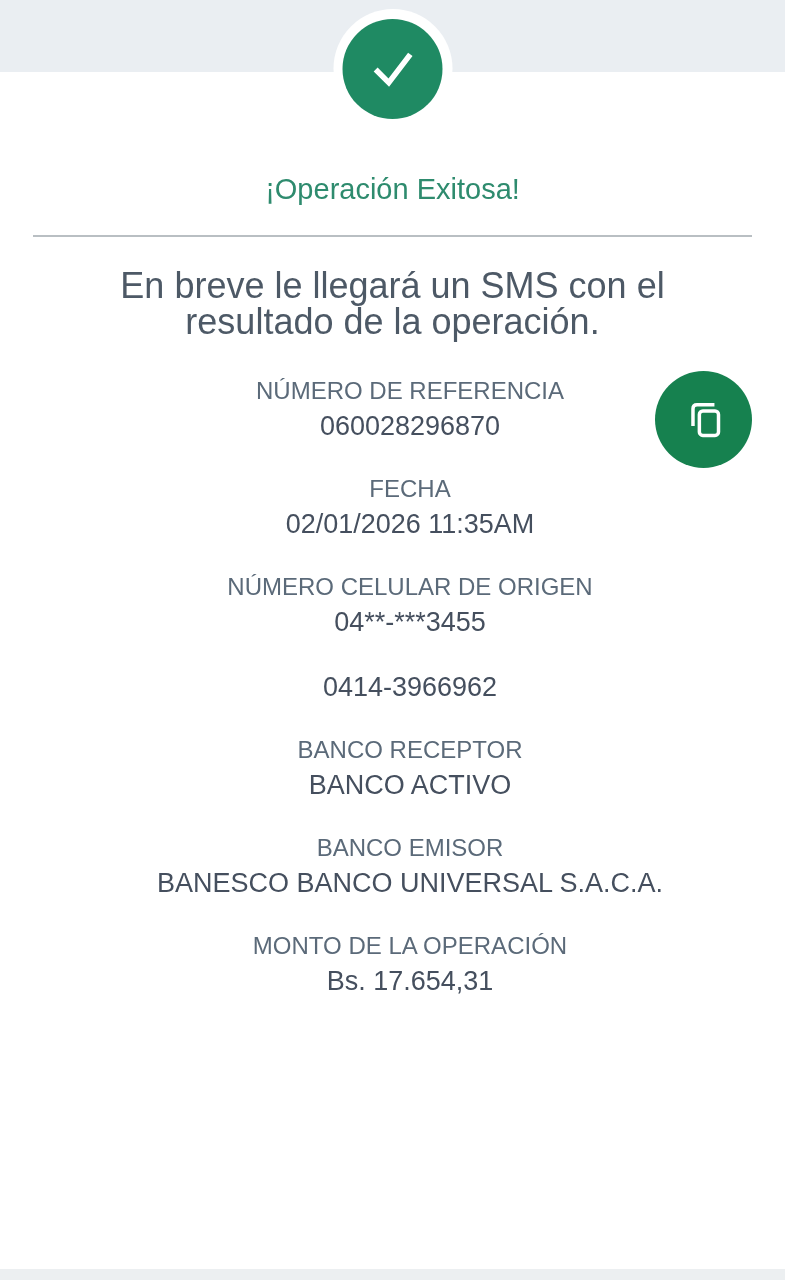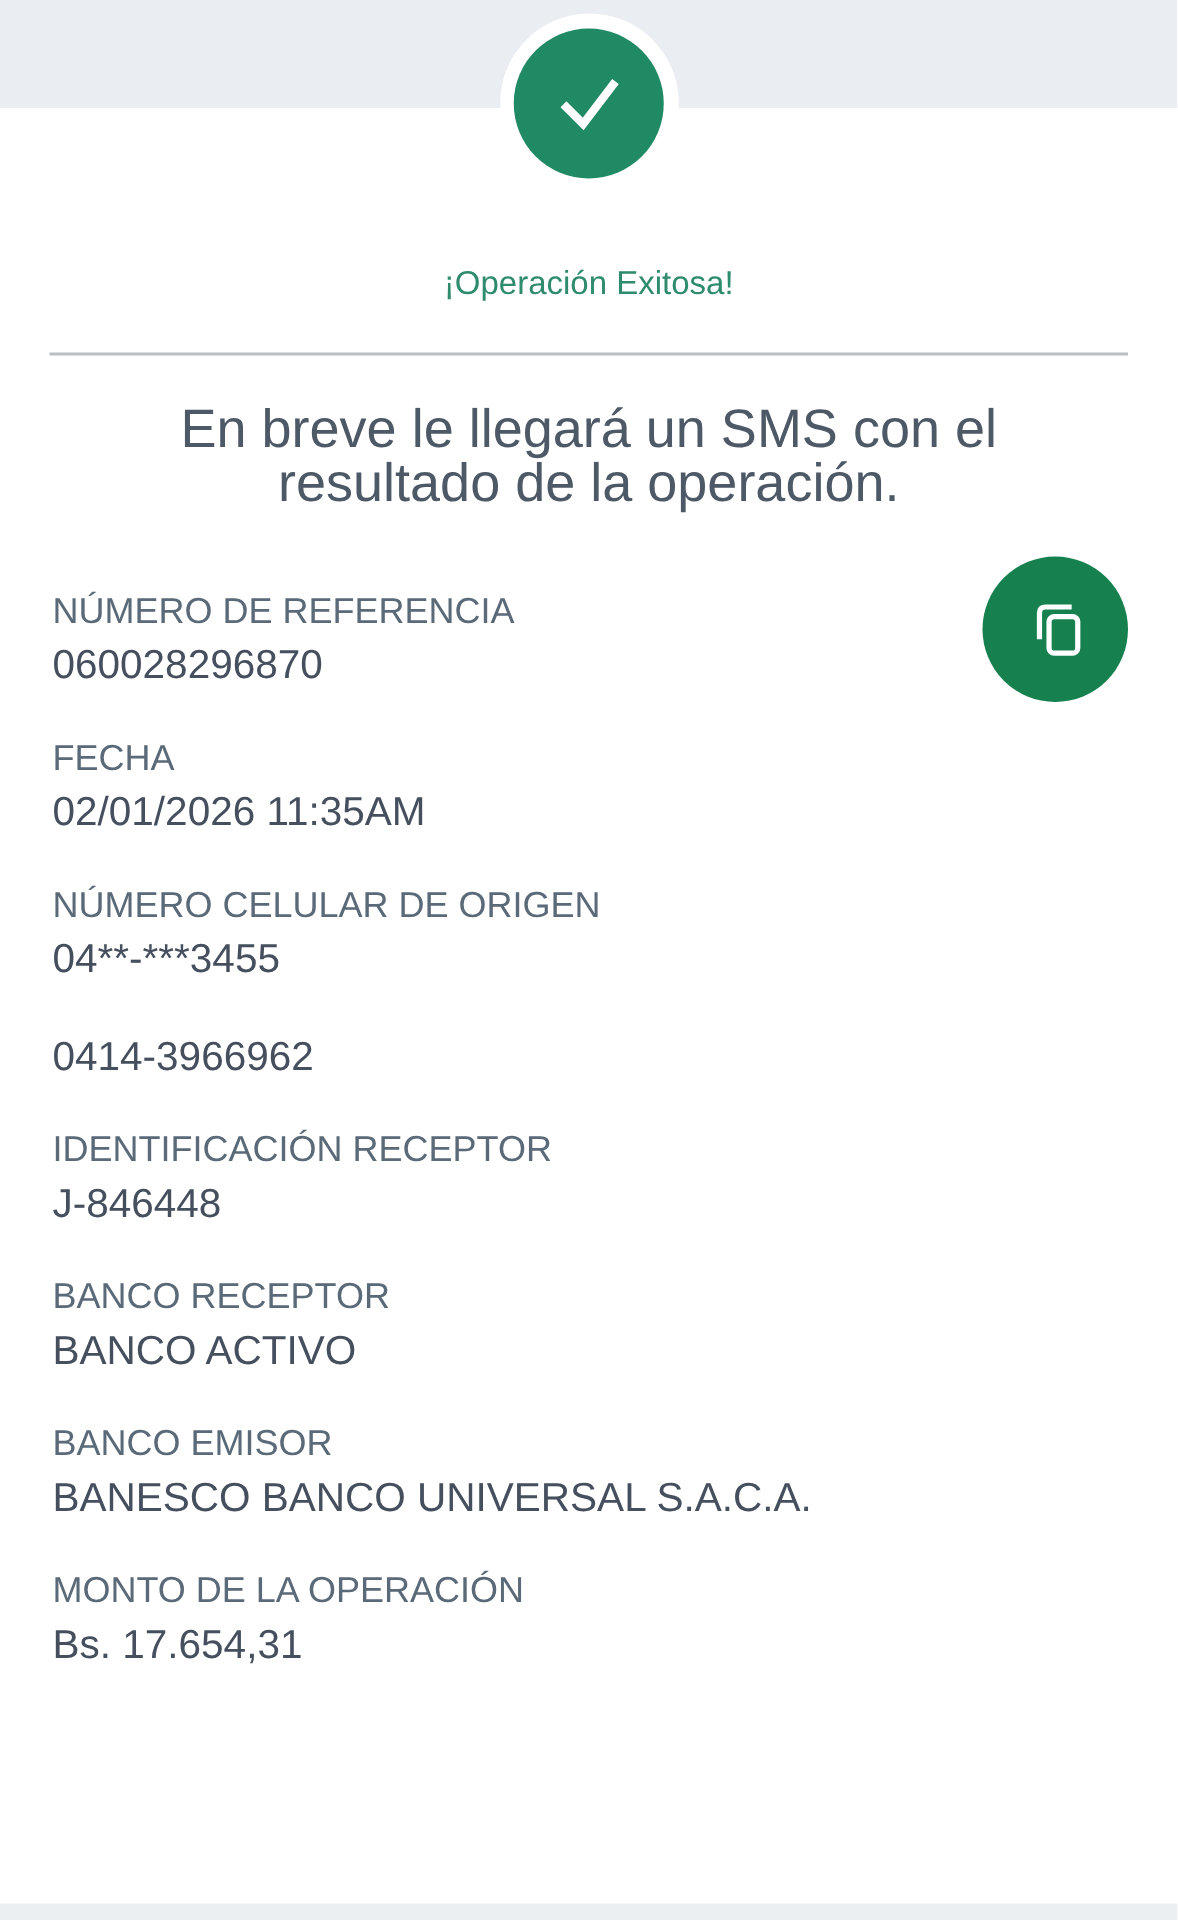--- a/index.html
+++ b/index.html
@@ -25,42 +25,43 @@
   }
   .badge-inner {
     width: 100px; height: 100px;
     background: #1f8a63;
     border-radius: 50%;
     display: flex; align-items: center; justify-content: center;
   }
   .title {
     margin-top: 96px;
     text-align: center;
-    font-size: 22px;
+    font-size: 29px;
     line-height: 42px;
     color: #2e8b6e;
     font-weight: 400;
   }
   .divider {
     margin: 25px 33px 0 33px;
     height: 0;
     border: none;
     border-top: 2px solid #b9bfc3;
   }
   .message {
     margin: 31px auto 0 auto;
     width: 660px;
     text-align: center;
     font-size: 36px;
     line-height: 36px;
     color: #4d5966;
   }
   .details {
-    margin-top: 53px;
+    margin-top: 36px;
     padding-left: 35px;
+    text-align: center;
   }
   .field { margin-bottom: 31px; }
   .field .label {
     font-size: 24px;
     line-height: 30px;
     color: #5b6a79;
     font-weight: 400;
   }
   .field .value {
     margin-top: 3px;
@@ -120,24 +121,20 @@
 
   <div class="field">
     <div class="label">NÚMERO CELULAR DE ORIGEN</div>
     <div class="value">04**-***3455</div>
   </div>
 
   <div class="field">
     <div class="value">0414-3966962</div>
   </div>
 
-  <div class="field">
-    <div class="label">IDENTIFICACIÓN RECEPTOR</div>
-    <div class="value">J-846448</div>
-  </div>
 
   <div class="field">
     <div class="label">BANCO RECEPTOR</div>
     <div class="value">BANCO ACTIVO</div>
   </div>
 
   <div class="field">
     <div class="label">BANCO EMISOR</div>
     <div class="value">BANESCO BANCO UNIVERSAL S.A.C.A.</div>
   </div>

